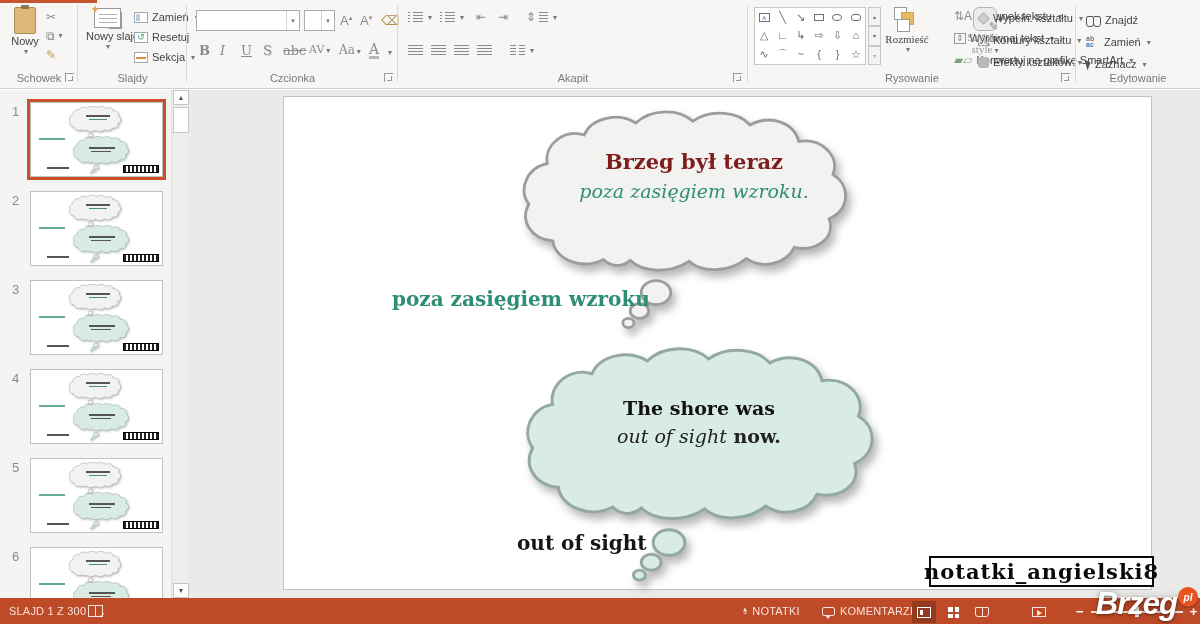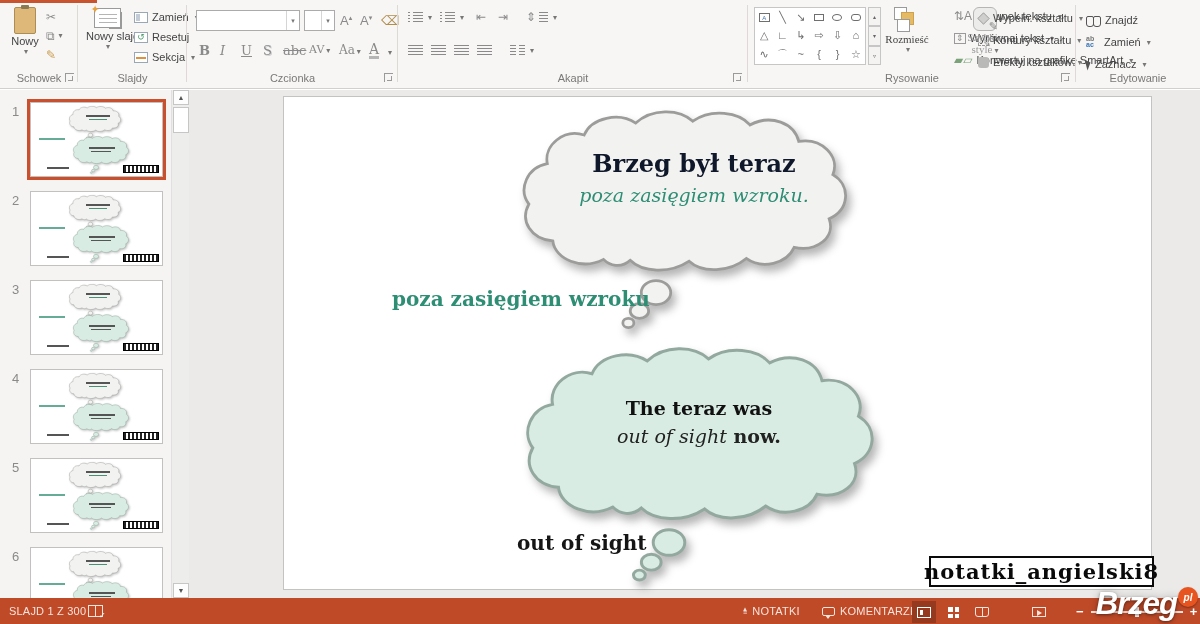--- a/index.html
+++ b/index.html
@@ -132,21 +132,21 @@
   .canvas { position:absolute; left:189px; top:0; width:1011px; height:508px; }
   .page { position:absolute; left:94px; top:6px; width:869px; height:494px; background:#fff; border:1px solid #c3c3c2; }
 
   .cloud { position:absolute; filter:drop-shadow(4px 6px 4px rgba(90,90,90,.45)); }
   .cloud-gray use { fill:#f2f2f0; stroke:#9c9c9a; stroke-width:3px; }
   .cloud-green use { fill:#d9ece3; stroke:#93a99f; stroke-width:3px; }
   .thumb .cloud { filter:drop-shadow(1px 1px 1px rgba(90,90,90,.4)); }
 
   .cloud-text { position:absolute; text-align:center; font-family:"DejaVu Serif", serif; }
   .ct-top { left:250px; top:52px; width:320px; }
-  .ct-top .l1 { font-size:24px; font-weight:bold; color:#0f172a; }
+  .ct-top .l1 { font-size:21px; font-weight:bold; color:#7f1d1d; }
   .ct-top .l2 { font-size:19px; font-style:italic; color:#2e8e74; margin-top:6px; }
   .float-label-top { position:absolute; left:108px; top:190px; font-family:"DejaVu Serif", serif;
                      font-size:20px; font-weight:bold; color:#2e8e74; }
   .ct-bottom { left:255px; top:300px; width:320px; }
   .ct-bottom .l1 { font-size:19px; font-weight:bold; color:#111; }
   .ct-bottom .l2 { font-size:19px; color:#222; margin-top:6px; }
   .ct-bottom .l2 .it { font-style:italic; }
   .ct-bottom .l2 .bd { font-weight:bold;margin-top:11px; }
   .float-label-bottom { position:absolute; left:233px; top:434px; font-family:"DejaVu Serif", serif;
                         font-size:20px; font-weight:bold; color:#151515; }
@@ -613,21 +613,21 @@
           <div class="l1">Brzeg był teraz</div>
           <div class="l2">poza zasięgiem wzroku.</div>
         </div>
 
         <div class="float-label-top">poza zasięgiem wzroku</div>
 
         <svg class="cloud cloud-green" style="left:235px;top:250px;width:375px;height:242px;" viewBox="0 0 380 245">
             <use href="#cloud-shape"></use>
           </svg>
         <div class="cloud-text ct-bottom">
-          <div class="l1">The teraz was</div>
+          <div class="l1">The shore was</div>
           <div class="l2"><span class="it">out of sight</span><span class="bd"> now.</span></div>
         </div>
 
         <div class="float-label-bottom">out of sight</div>
 
         <div class="corner-tag">notatki_angielski8</div>
       </div>
     </div>
   </div>
 

